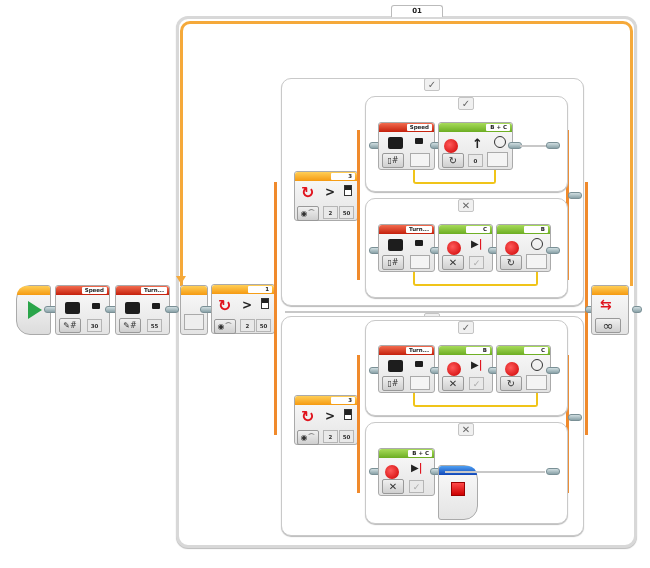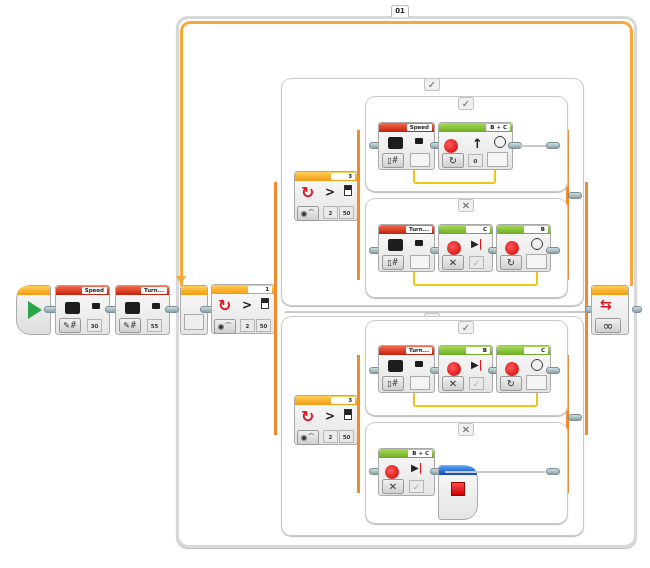--- a/index.html
+++ b/index.html
@@ -5,21 +5,21 @@
   * { box-sizing: border-box; margin: 0; padding: 0; }
   body { width: 650px; height: 568px; background: #ffffff; position: relative; overflow: hidden;
          font-family: "DejaVu Sans", sans-serif; }
   .abs { position: absolute; }
 
   
   .loop-frame { border: 3px solid #d8d8d8; border-radius: 12px; background: #fff; box-shadow: 0 1px 1px #bbb; }
   .switch-frame { border: 1.5px solid #c9c9c9; border-radius: 10px; background: #fff; box-shadow: 0 1px 1px #bbb; }
   .case-tab { width: 16px; height: 13px; background: #f0f0f0; border: 1px solid #c4c4c4; border-radius: 2px;
               font-size: 10px; line-height: 11px; text-align: center; color: #666; }
-  .loop-label { width: 18px; height: 12px; background: #fff; border: 1px solid #bbb; border-bottom: none;
+  .loop-label { width: 52px; height: 12px; background: #fff; border: 1px solid #bbb; border-bottom: none;
                 border-radius: 3px 3px 0 0; font-size: 7px; line-height: 11px; text-align: center; color: #222; font-weight: bold; }
 
   .wire-h { height: 2px; background: #c8c8c8; }
   .owire-v { width: 3px; background: #f08a2c; }
   .ywire { border: 2px solid #f0c419; border-top: none; border-radius: 0 0 3px 3px; }
 
   
   .block { background: linear-gradient(#fafafa, #e4e4e4); border: 1px solid #aaa; border-radius: 3px; }
   .block-head { height: 9px; border-radius: 3px 3px 0 0; position: relative; }
   .head-red { background: linear-gradient(#f26b4e, #c4200c); }

